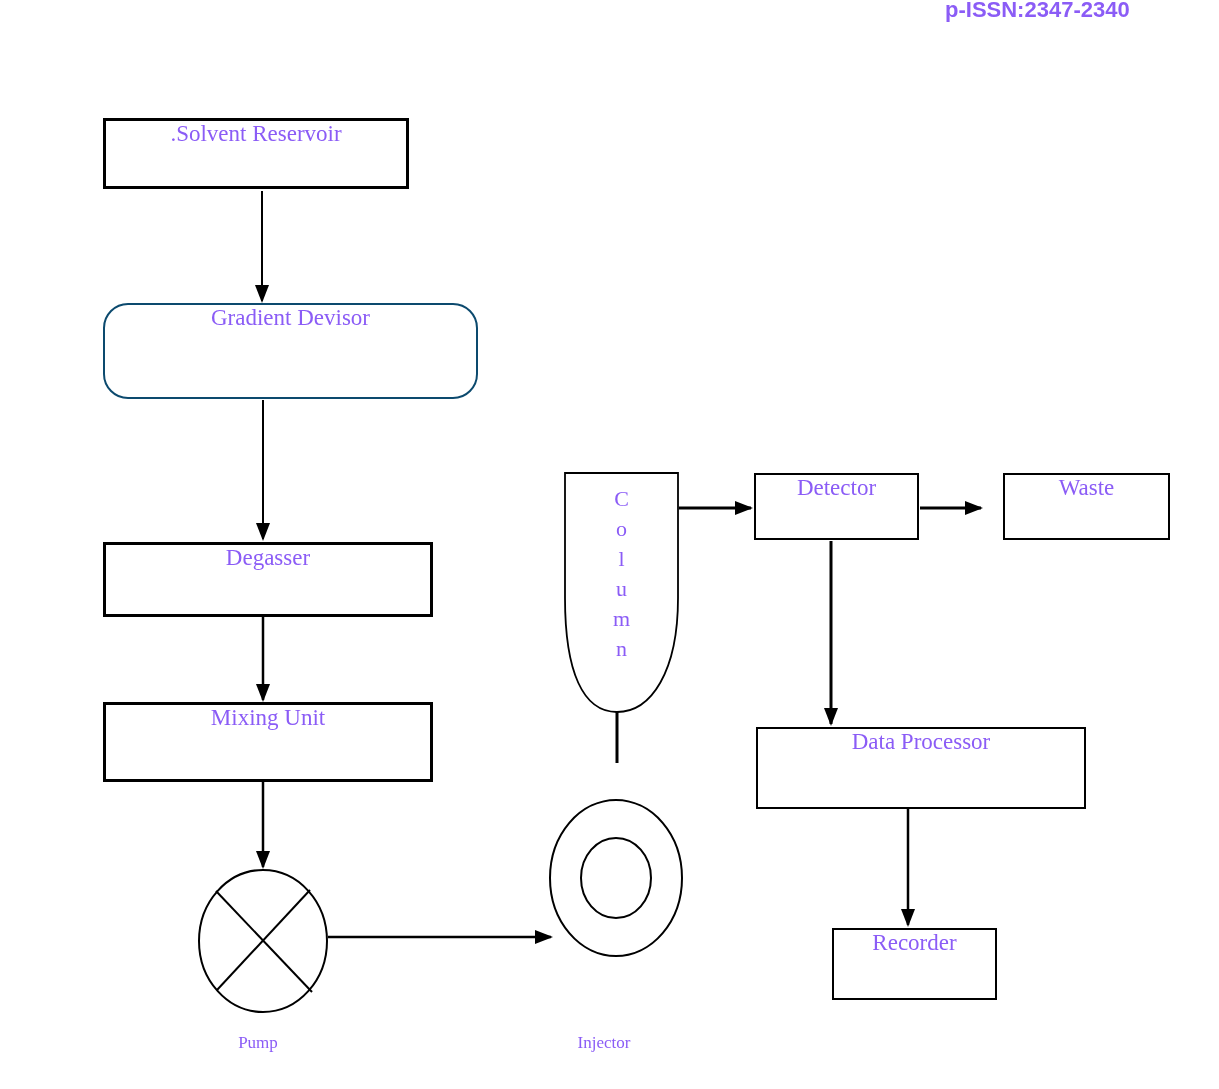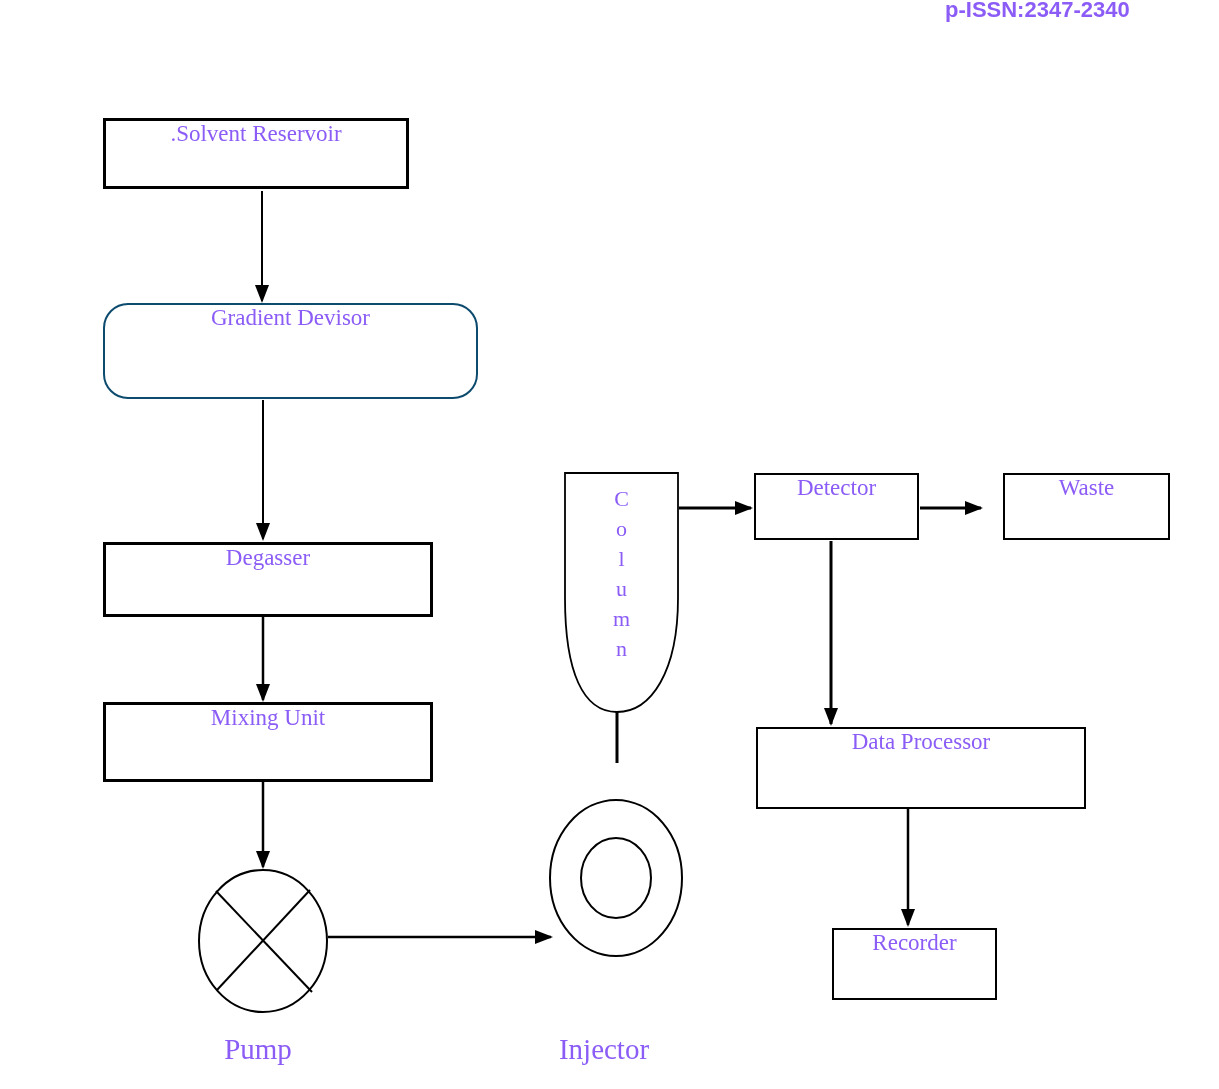--- a/index.html
+++ b/index.html
@@ -53,21 +53,21 @@
     white-space: nowrap;
   }
   .rect3 { border: 3px solid #000000; }
   .rect2 { border: 2px solid #000000; }
   .rounded {
     border: 2px solid #0c4a6e;
     border-radius: 25px;
   }
   .free-label {
     position: absolute;
-    font-size: 29px;
+    font-size: 17px;
     white-space: nowrap;
     transform: translateX(-50%);
   }
   .column-letters {
     position: absolute;
     left: 565px;
     top: 484px;
     width: 113px;
     text-align: center;
     font-size: 22px;

